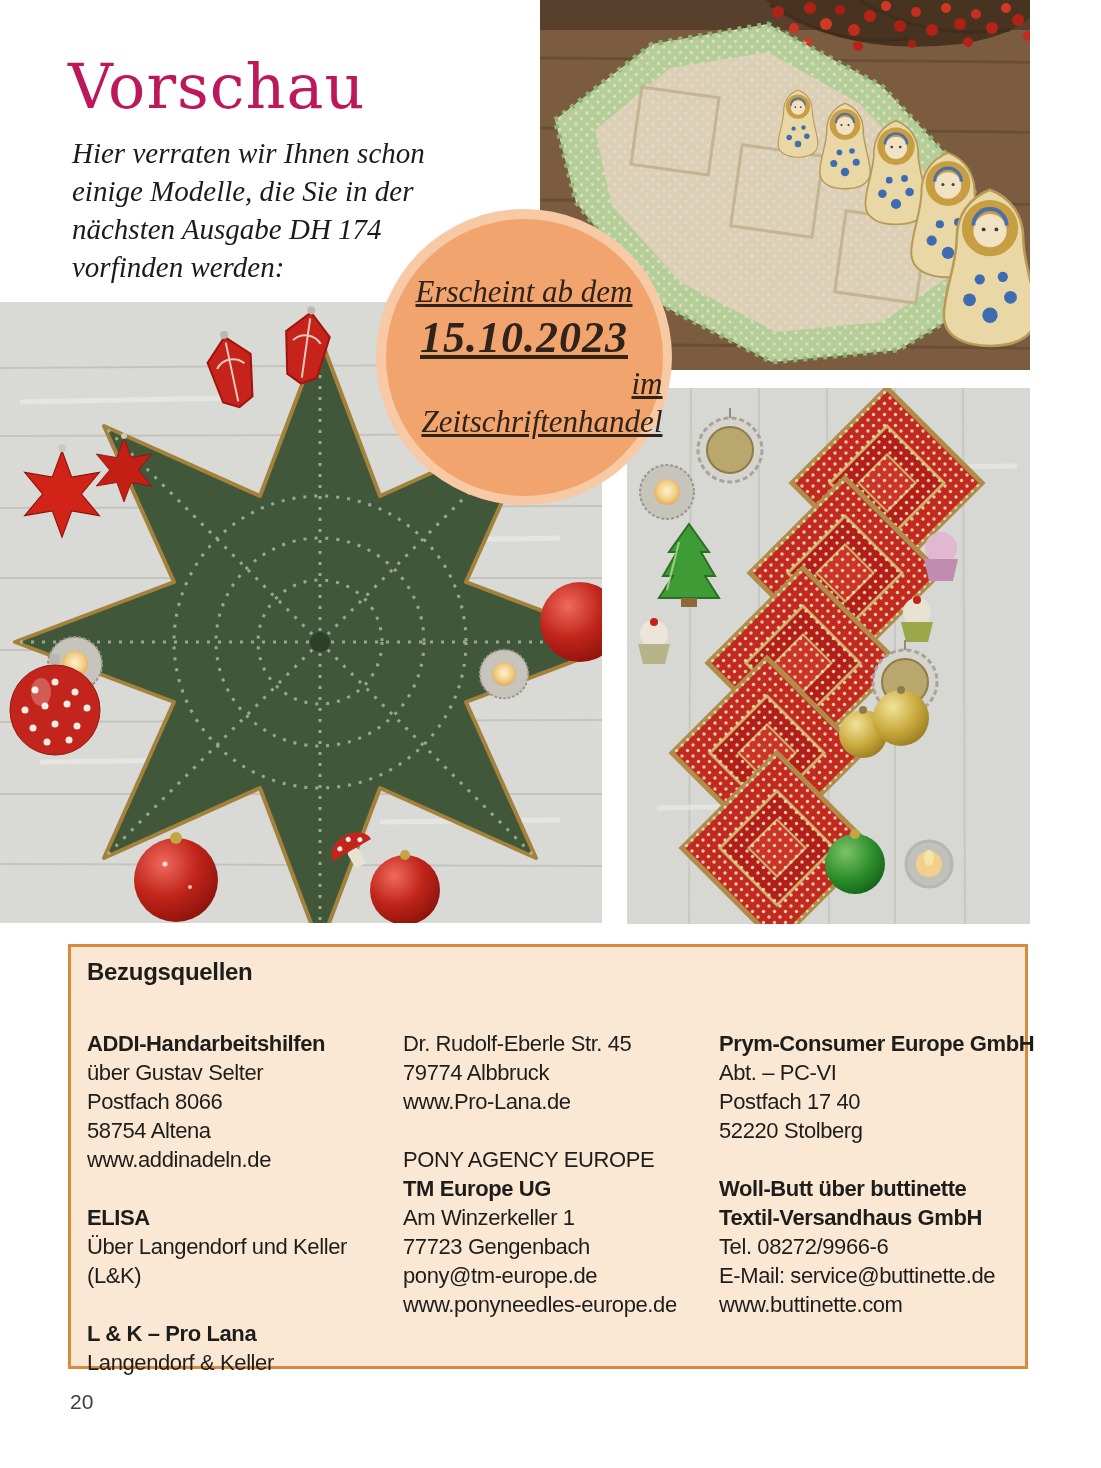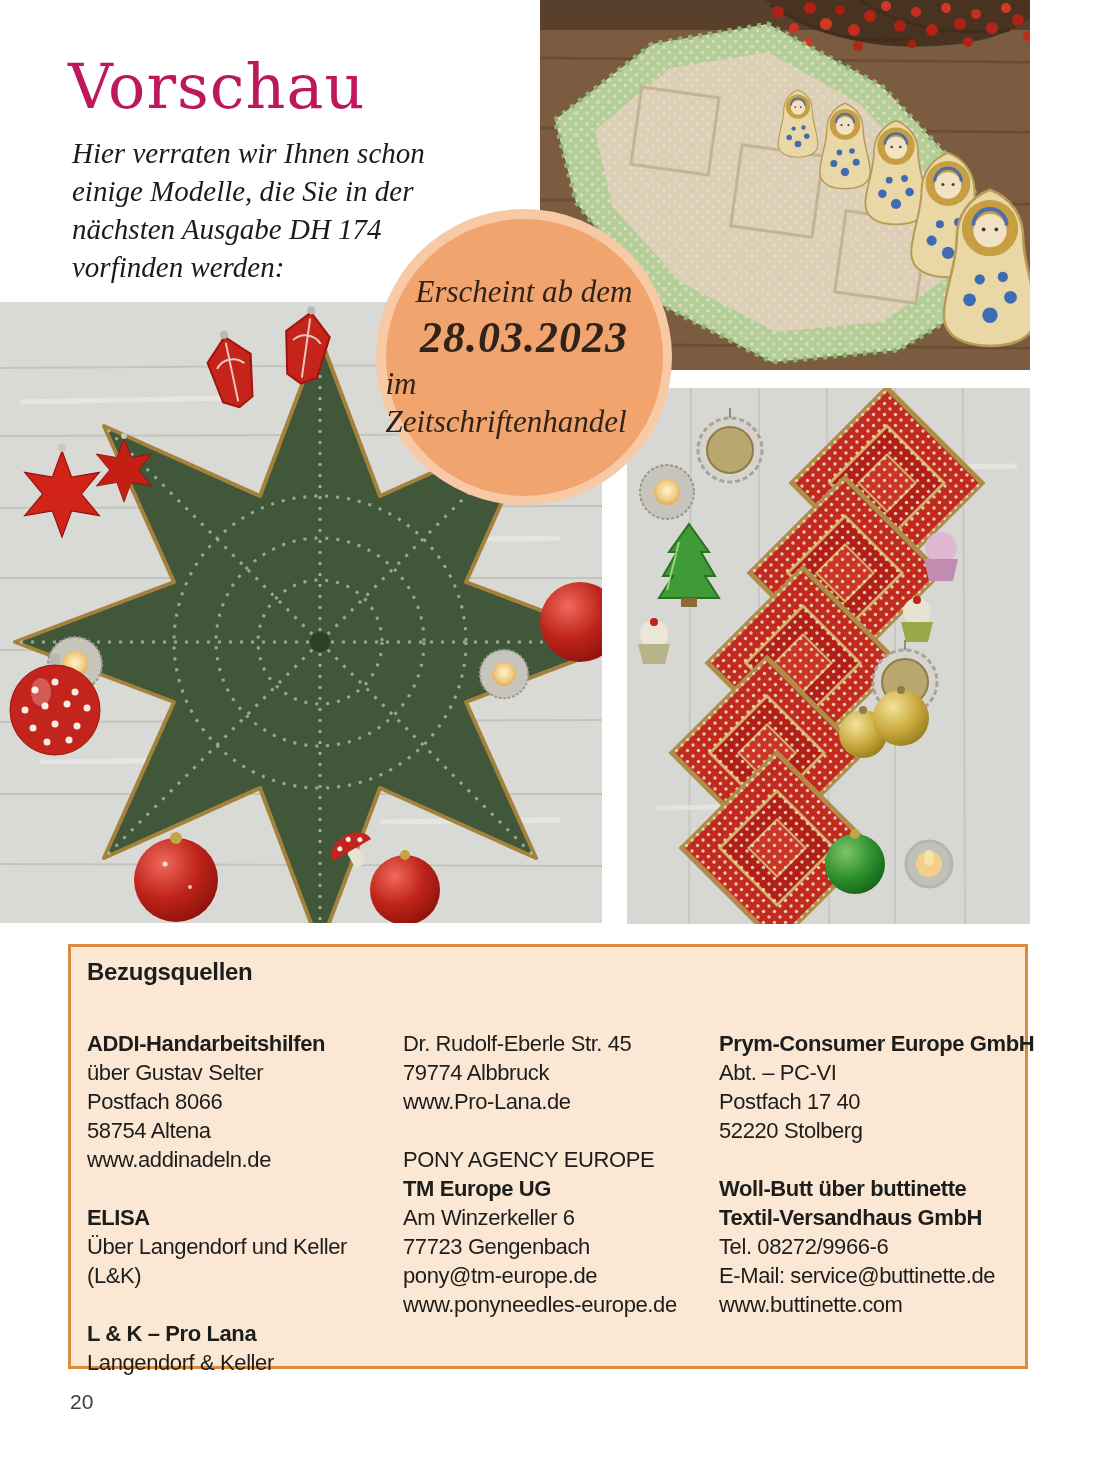--- a/index.html
+++ b/index.html
@@ -27,21 +27,21 @@
   
   .badge {
     position:absolute; left:376px; top:209px; width:296px; height:296px;
     border-radius:50%; z-index:2;
     display:flex; align-items:center; justify-content:center;
   }
   .badge-inner {
     width:277px; height:277px; border-radius:50%;
     display:flex; flex-direction:column; align-items:center; justify-content:center;
     font-family:"Liberation Serif", serif; font-style:italic;
-    color:#30231a; text-align:left;
+    color:#30231a; text-align:right;text-decoration:underline;
   }
   .badge-line { font-size:31px; line-height:38px; }
   .badge-date { font-size:44px; line-height:54px; font-weight:700; letter-spacing:1px; }
   
   .srcbox {
     position:absolute; left:68px; top:944px; width:960px; height:425px;
     border:3px solid #c2410c; background:#fbe8d4; z-index:1;
   }
   .srcbox-title {
     position:absolute; left:16px; top:11px;
@@ -373,21 +373,21 @@
         <circle r="23" fill="#8f8c82" opacity="0.3" stroke="#6b6962" stroke-width="3"></circle>
         <circle r="13" fill="#f2cf8a"></circle>
         <ellipse cy="-6" rx="5" ry="8" fill="#f6e3a8"></ellipse>
       </g>
     </svg>
   </div>
 
   <div class="badge" style="background: rgb(248, 201, 165);">
     <div class="badge-inner" style="background: rgb(241, 164, 110); color: rgb(48, 35, 26);">
       <div class="badge-line">Erscheint ab dem</div>
-      <div class="badge-date">28.03.2023</div>
+      <div class="badge-date">15.10.2023</div>
       <div class="badge-line">im Zeitschriftenhandel</div>
     </div>
   </div>
 
   <div class="srcbox" style="background: rgb(251, 232, 212); border-color: rgb(217, 138, 60);">
     <div class="srcbox-title">Bezugsquellen</div>
     <div class="src-cols" id="columns">
         <div class="src-col">
           <div class="src-block">
             <div class="src-line bold">ADDI-Handarbeitshilfen</div>
@@ -408,21 +408,21 @@
         </div>
         <div class="src-col">
           <div class="src-block">
             <div class="src-line">Dr. Rudolf-Eberle Str. 45</div>
             <div class="src-line">79774 Albbruck</div>
             <div class="src-line">www.Pro-Lana.de</div>
           </div>
           <div class="src-block">
             <div class="src-line">PONY AGENCY EUROPE</div>
             <div class="src-line bold">TM Europe UG</div>
-            <div class="src-line">Am Winzerkeller 6</div>
+            <div class="src-line">Am Winzerkeller 1</div>
             <div class="src-line">77723 Gengenbach</div>
             <div class="src-line">pony@tm-europe.de</div>
             <div class="src-line">www.ponyneedles-europe.de</div>
           </div>
         </div>
         <div class="src-col">
           <div class="src-block">
             <div class="src-line bold">Prym-Consumer Europe GmbH</div>
             <div class="src-line">Abt. – PC-VI</div>
             <div class="src-line">Postfach 17 40</div>

